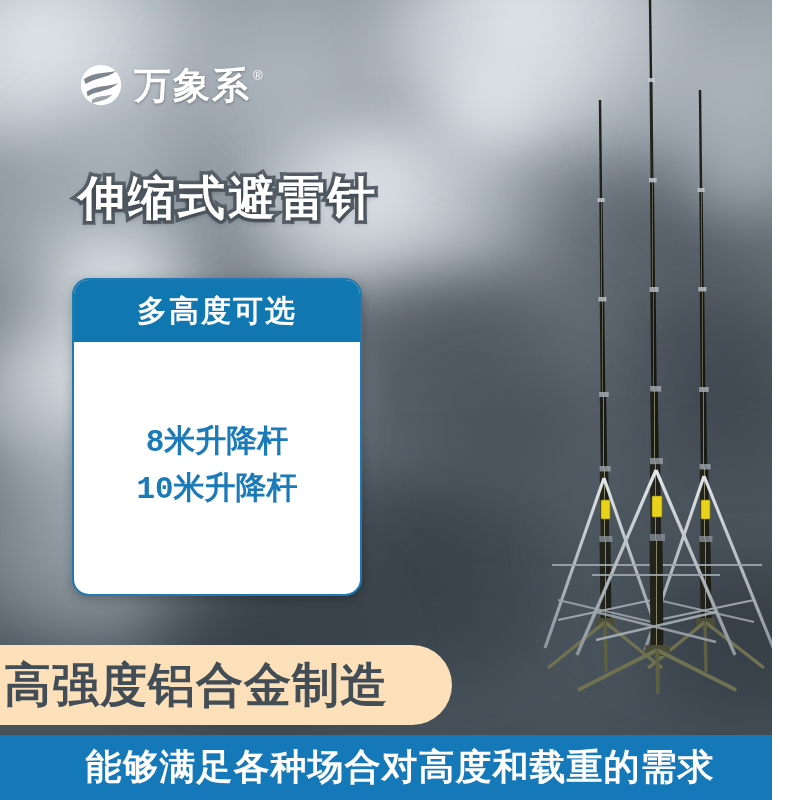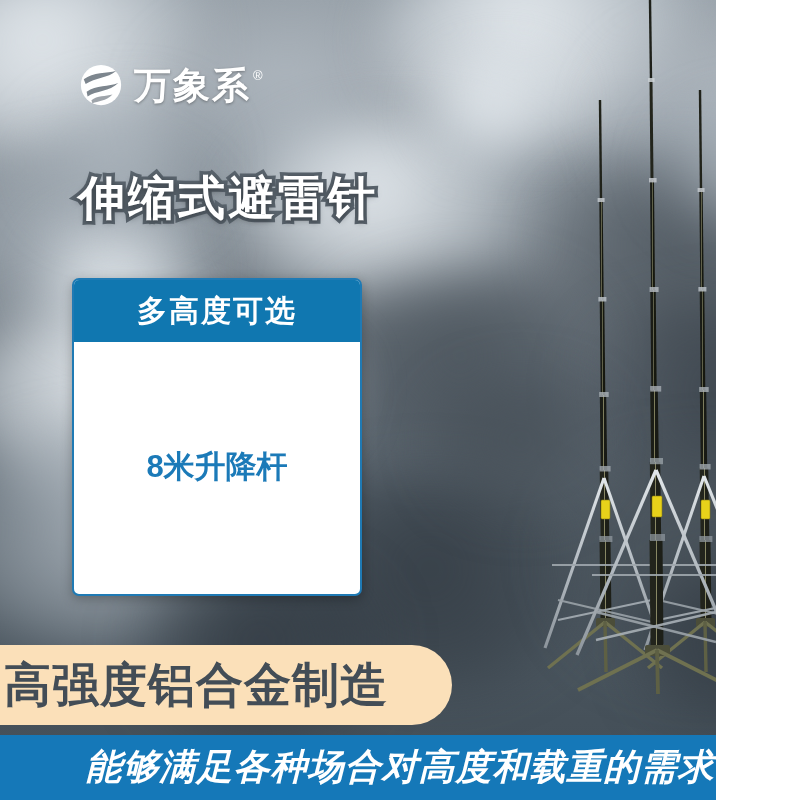--- a/index.html
+++ b/index.html
@@ -2,21 +2,21 @@
 <html><head>
 <meta charset="utf-8">
 <title>Telescopic Lightning Rod Product Banner</title>
 <style>
   * { margin:0; padding:0; box-sizing:border-box; }
   html,body{
     width:800px;height:800px;overflow:hidden;
     font-family:"Liberation Sans","DejaVu Sans",sans-serif;
   }
   #poster{
-    position:relative;width:716px;height:800px;overflow:hidden;
+    position:relative;width:772px;height:800px;overflow:hidden;
     background:#6b757d;
   }
 
   
   .sky{position:absolute;inset:0;overflow:hidden;}
   .sky-base{
     position:absolute;inset:0;
     background:linear-gradient(180deg,
       #9aa3ab 0%, #a6adb4 9%, #8e979f 20%,
       #7d868e 34%, #68727b 50%, #57626b 64%,
@@ -77,24 +77,25 @@
     letter-spacing:3px;line-height:1.12;white-space:nowrap;
     -webkit-text-stroke:7px #5a646d;
     paint-order:stroke fill;
     text-shadow:0 2px 6px rgba(20,24,28,.55);
     text-align:center;
   }
 
   
   .card{
     position:absolute;left:72px;top:278px;width:290px;height:318px;
-    border-radius:7px;overflow:hidden;
+    border-radius:17px;overflow:hidden;
     background:#ffffff;
     border:2px solid #1f7ab4;
     box-shadow:0 3px 12px rgba(0,0,0,.28);
+    font-family:Liberation Mono, monospace;
   }
   .card-head{
     height:62px;background:#1077b0;
     display:flex;align-items:center;justify-content:center;
   }
   .card-head-text{
     font-size:30px;font-weight:bold;color:#ffffff;letter-spacing:2px;
   }
   .card-body{
     height:calc(100% - 62px);
@@ -120,21 +121,21 @@
   }
 
   
   .strip{
     position:absolute;left:0;top:735px;width:800px;height:65px;
     background:#1578b8;
     display:flex;align-items:center;justify-content:center;
   }
   .strip-text{
     font-size:36px;font-weight:bold;color:#ffffff;
-    letter-spacing:1px;white-space:nowrap;font-style:italic;
+    letter-spacing:1px;white-space:nowrap;
   }
 </style>
 </head>
 <body>
 
 <div id="poster">
 
   <div class="sky">
     <div class="sky-base"></div>
     <div class="cl cl-l c1"></div>
@@ -285,20 +286,21 @@
   </div>
 
   <div class="headline">伸缩式避雷针</div>
 
   <div class="card">
     <div class="card-head">
       <span class="card-head-text">多高度可选</span>
     </div>
     <div class="card-body">
       <div class="card-item">8米升降杆</div>
+      <div class="card-item">10米升降杆</div>
     </div>
   </div>
 
   <div class="pill">
     <span class="pill-text">高强度铝合金制造</span>
   </div>
 
   <div class="strip">
     <span class="strip-text">能够满足各种场合对高度和载重的需求</span>
   </div>

